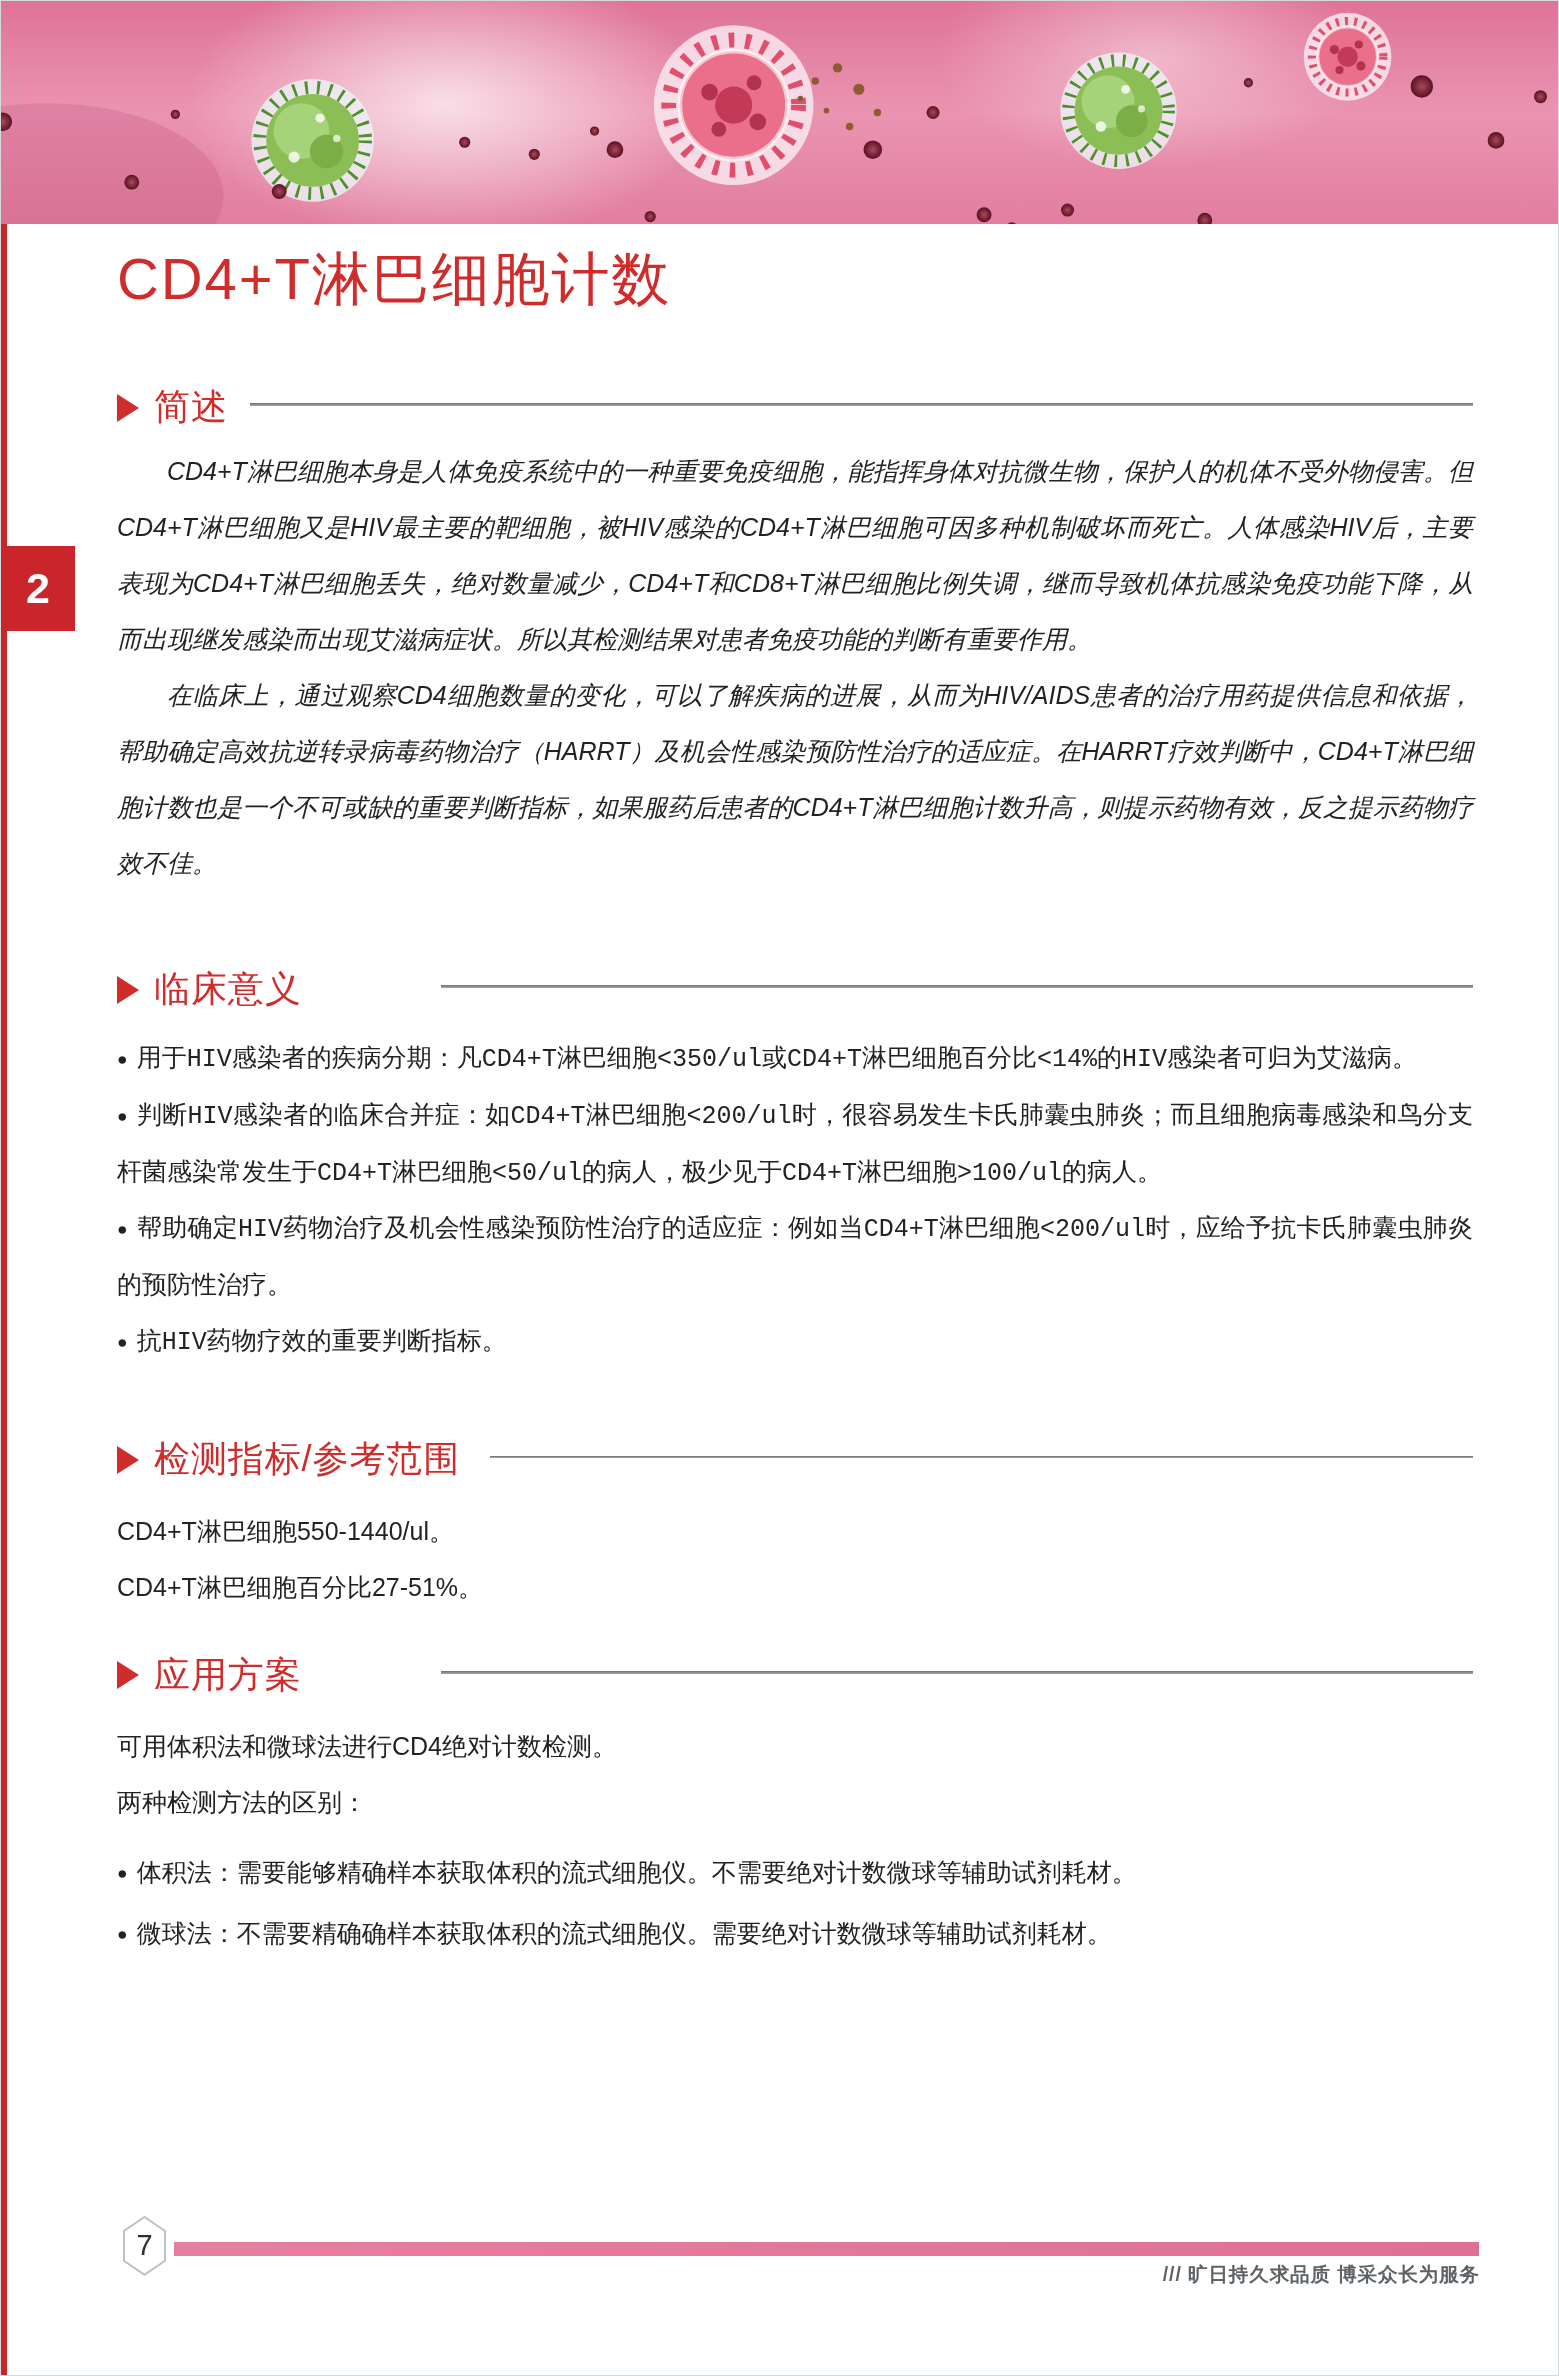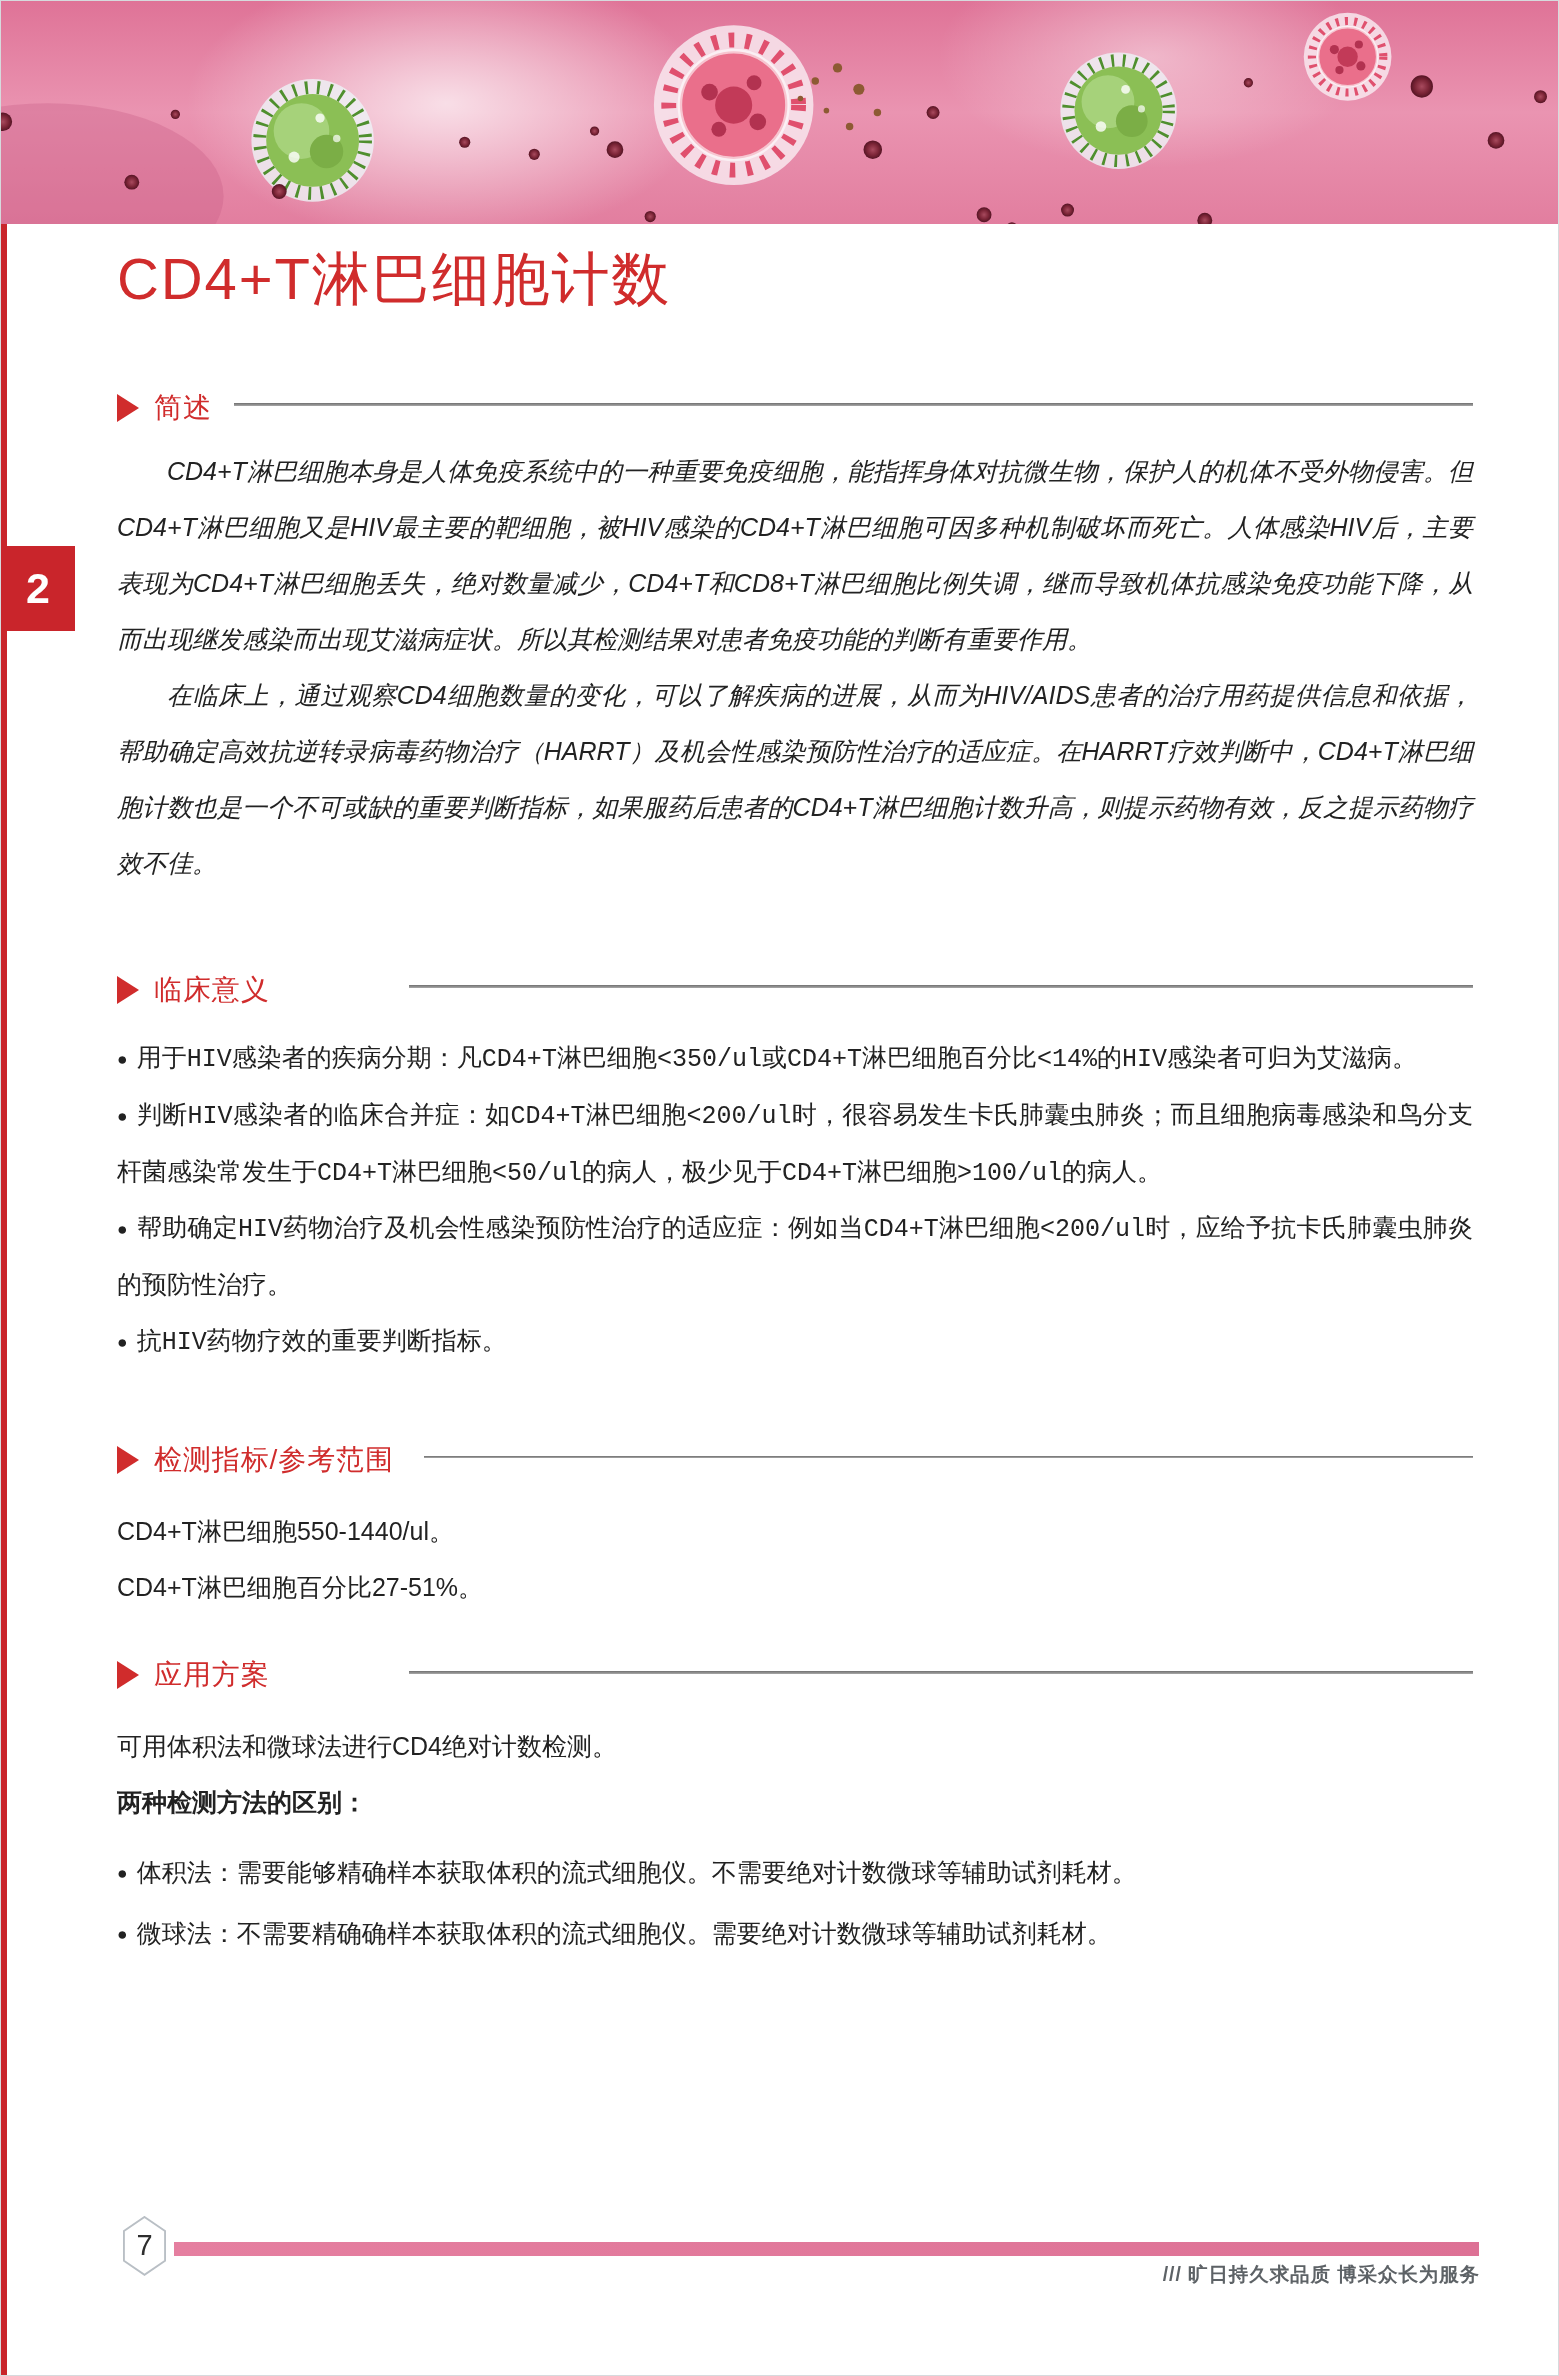--- a/index.html
+++ b/index.html
@@ -17,39 +17,39 @@
   .chapter-tab{position:absolute;left:0;top:545px;width:74px;height:85px;background:var(--accent-red);
         color:#fff;font-size:43px;font-weight:bold;display:flex;align-items:center;justify-content:center;}
   
   .content{position:absolute;left:116px;top:243px;width:1356px;color:var(--text-dark);}
   .doc-title{margin:0 0 72px 0;font-size:58px;line-height:69px;font-weight:400;
         letter-spacing:1.9px;color:var(--title-red);}
   .sec{margin:0;}
   .sec-heading{display:flex;align-items:center;height:45px;}
   .tri{width:0;height:0;border-left:22px solid var(--title-red);
         border-top:14px solid transparent;border-bottom:14px solid transparent;flex:0 0 auto;}
-  .sec-title{margin:0 0 0 15px;font-size:28px;font-weight:500;color:var(--title-red);
+  .sec-title{margin:0 0 0 15px;font-size:36px;font-weight:500;color:var(--title-red);
         letter-spacing:0.9px;white-space:nowrap;}
   .rule{flex:1 1 auto;height:2.8px;background:linear-gradient(#6f6f6f,#a9a9a9);margin-left:139px;margin-top:-5.6px;}
   .rule.near{margin-left:22px;}
   .rule.mid{margin-left:30px;}
   .body-text{font-size:25px;line-height:56px;text-align:justify;margin:0;}
   .para{ text-indent:50px;}
   .sec-overview .body-block{margin-top:13px;font-style:italic;}
   .sec-clinical{margin-top:76px;}
   .sec-departments{margin-top:42px;}
   .sec-reference{margin-top:65px;}
   .sec-application{margin-top:38px;}
   ul.dot-list{list-style:none;margin:20.4px 0 0 0;padding:0;font-family:Liberation Mono, monospace;}
   ul.dot-list li{font-size:25px;line-height:56px;text-align:justify;}
   ul.dot-list li::before{content:"\25CF";font-size:17.6px;margin-right:9.3px;position:relative;top:-1.9px;}
   .sec-application ul.dot-list{margin-top:15px;}
   .sec-application ul.dot-list li{line-height:59px;}
   .mt22{margin-top:20.4px;}
-  .bold{font-weight:700;}
+  .bold{font-weight:400;}
   
   .page-badge{position:absolute;left:122px;top:2215px;width:43px;height:59px;}
   .page-badge svg{position:absolute;inset:0;}
   .page-badge .num{position:absolute;inset:0;display:flex;align-items:center;justify-content:center;
         font-size:29px;color:#2e2e2e;}
   .footer-bar{position:absolute;left:173px;right:79px;top:2241px;height:14px;
         background:linear-gradient(to right,var(--bar-pink),#dd7195);}
   .footer-slogan{position:absolute;right:78px;top:2260px;font-size:19.5px;color:var(--slogan-gray);
         letter-spacing:0.9px;font-weight:bold;}
 </style>

